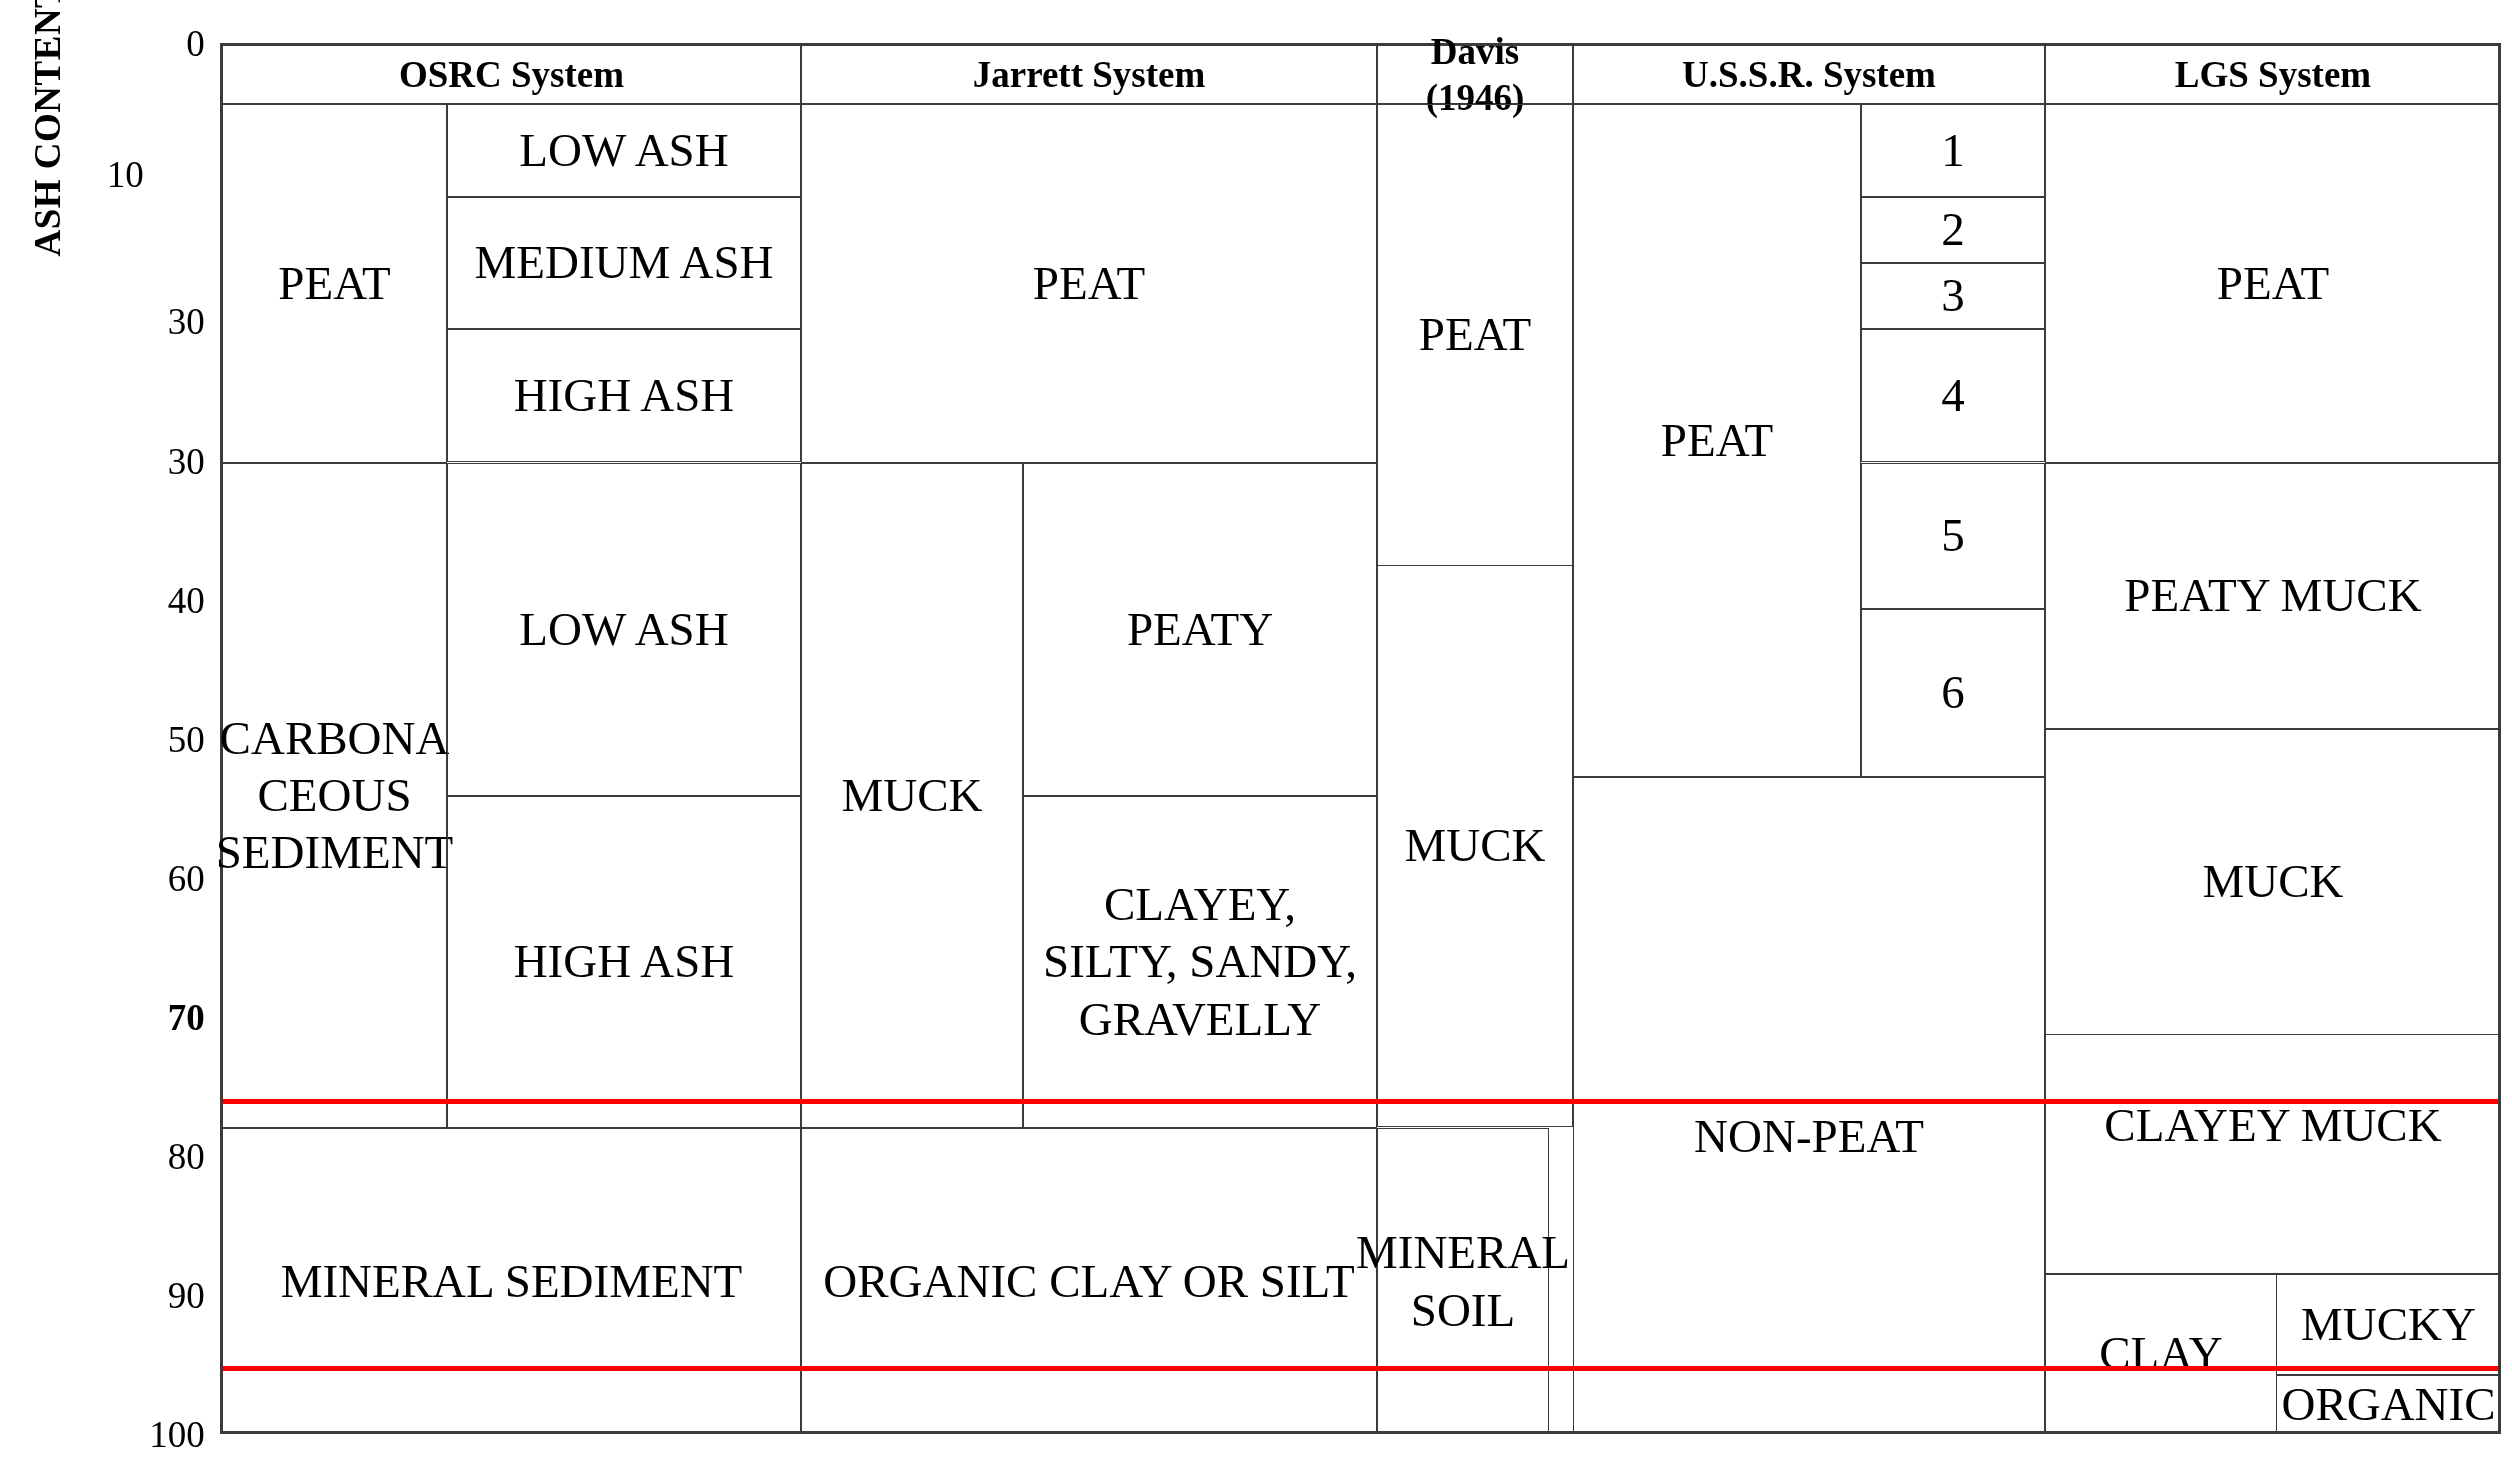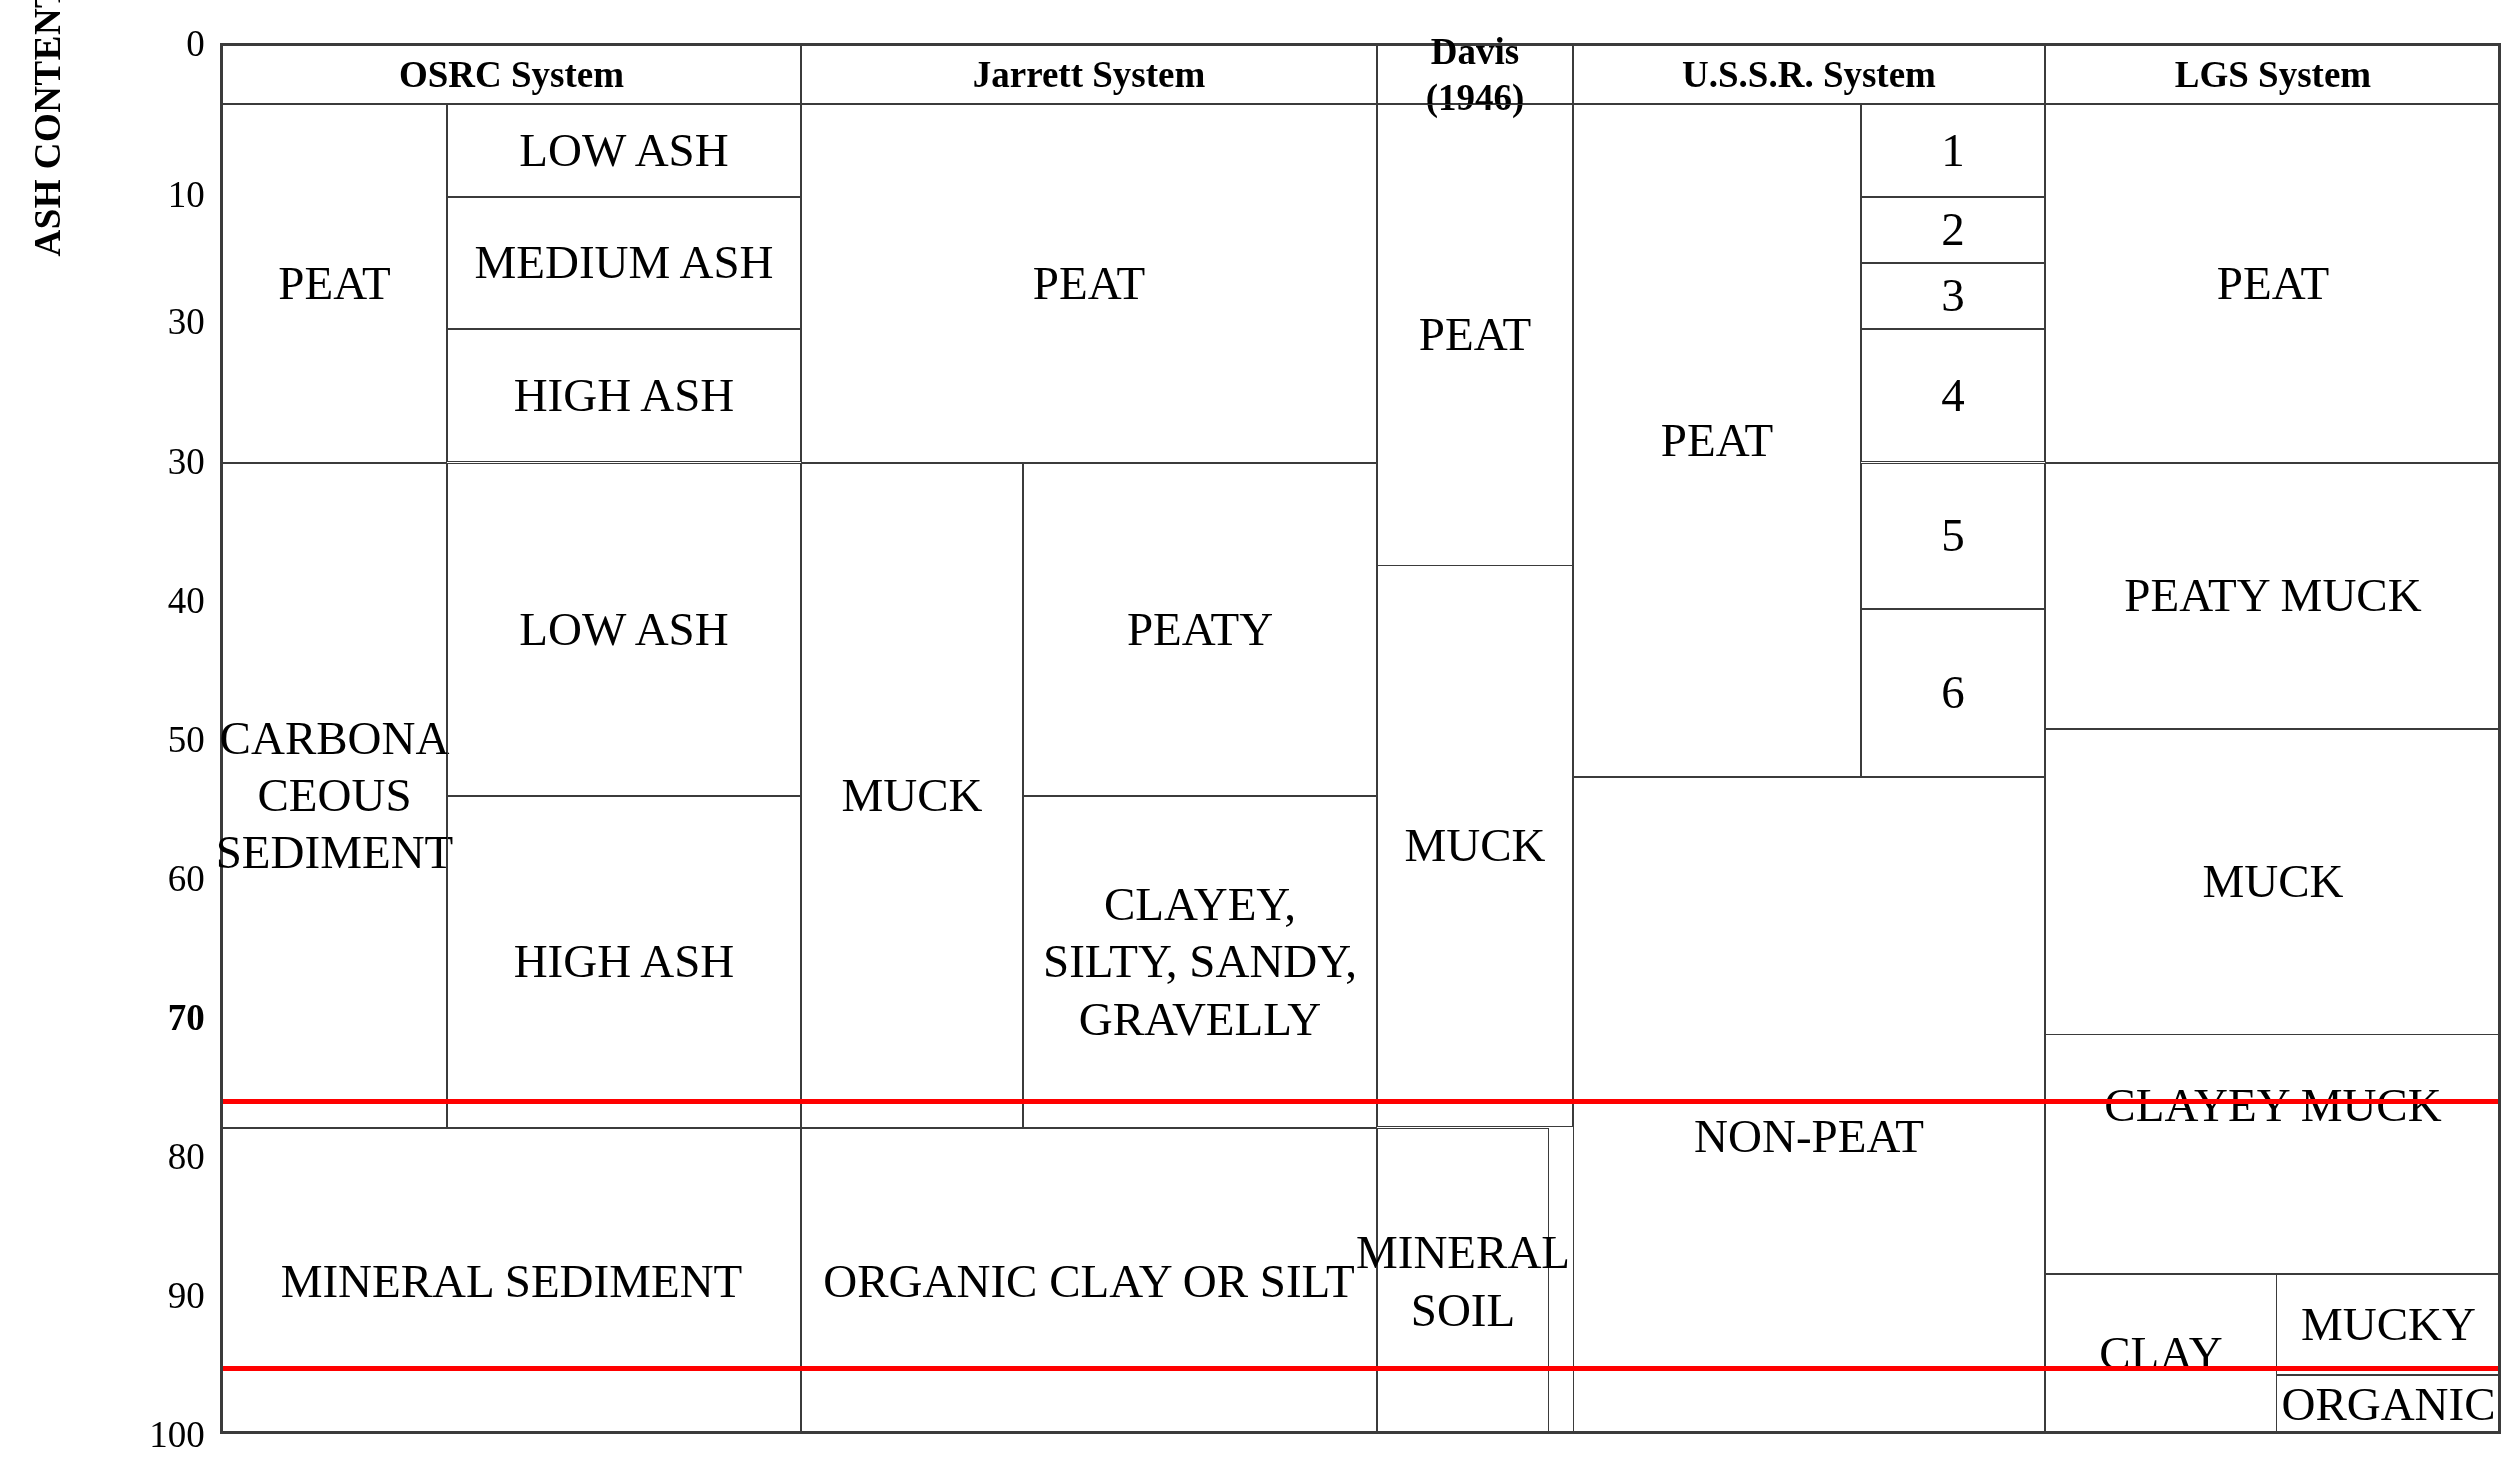--- a/index.html
+++ b/index.html
@@ -45,21 +45,21 @@
   .txt{display:block;}
 </style>
 </head>
 <body>
 
 <div id="page">
 
   <div id="yaxis">
     <div id="ylabel">ASH CONTENT (%)</div>
     <div class="ytick" style="top:43px;">0</div>
-    <div class="ytick" style="top:194px;">10</div>
+    <div class="ytick" style="top:174px;text-align:center;">10</div>
     <div class="ytick" style="top:321px;">30</div>
     <div class="ytick" style="top:461px;">30</div>
     <div class="ytick" style="top:600px;">40</div>
     <div class="ytick" style="top:739px;">50</div>
     <div class="ytick" style="top:878px;">60</div>
     <div class="ytick" style="top:1017px;font-weight:bold;">70</div>
     <div class="ytick" style="top:1156px;">80</div>
     <div class="ytick" style="top:1295px;">90</div>
     <div class="ytick" style="top:1434px;">100</div>
   </div>
@@ -121,21 +121,21 @@
     <div class="cell" style="left:1638px; top:563px; width:184px; height:168px;">6</div>
 
     <div class="cell" style="left:1350px; top:731px; width:472px; height:657px; border-bottom:none; align-items:flex-start; padding-top:330px;">NON-PEAT</div>
 
     <div class="cell" style="left:1822px; top:58px; width:455px; height:359px; border-right:none;">PEAT</div>
 
     <div class="cell" style="left:1822px; top:417px; width:455px; height:266px; border-right:none;">PEATY MUCK</div>
 
     <div class="cell" style="left:1822px; top:683px; width:455px; height:306px; border-right:none;">MUCK</div>
 
-    <div class="cell" style="left:1822px; top:988px; width:455px; height:240px; border-right:none; align-items:flex-start; padding-top:42px;">CLAYEY MUCK</div>
+    <div class="cell" style="left:1822px; top:988px; width:455px; height:240px; border-right:none; align-items:flex-start; padding-top:62px;">CLAYEY MUCK</div>
 
     <div class="cell" style="left:1822px; top:1228px; width:231px; height:159px; border-right:none; border-bottom:none;">CLAY</div>
 
     <div class="cell" style="left:2053px; top:1228px; width:224px; height:101px; border-right:none;">MUCKY</div>
 
     <div class="cell" style="left:2053px; top:1329px; width:224px; height:59px; border-right:none; border-bottom:none;">ORGANIC</div>
 
     <div class="redline" style="top:1053px;"></div>
 
     <div class="redline" style="top:1320px;"></div>

